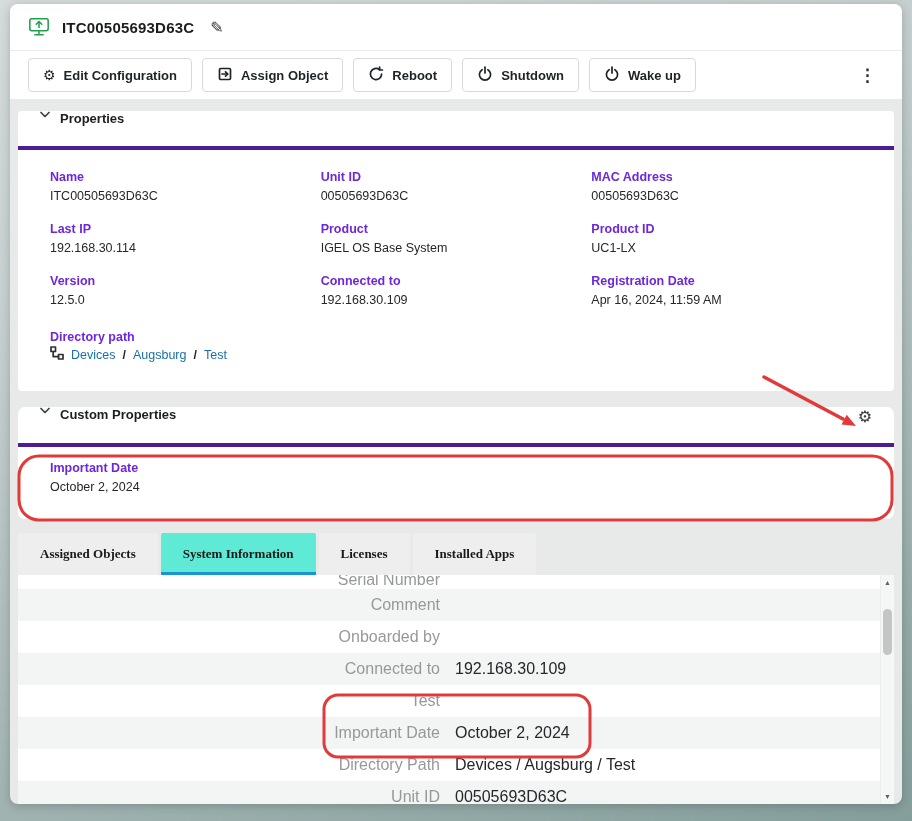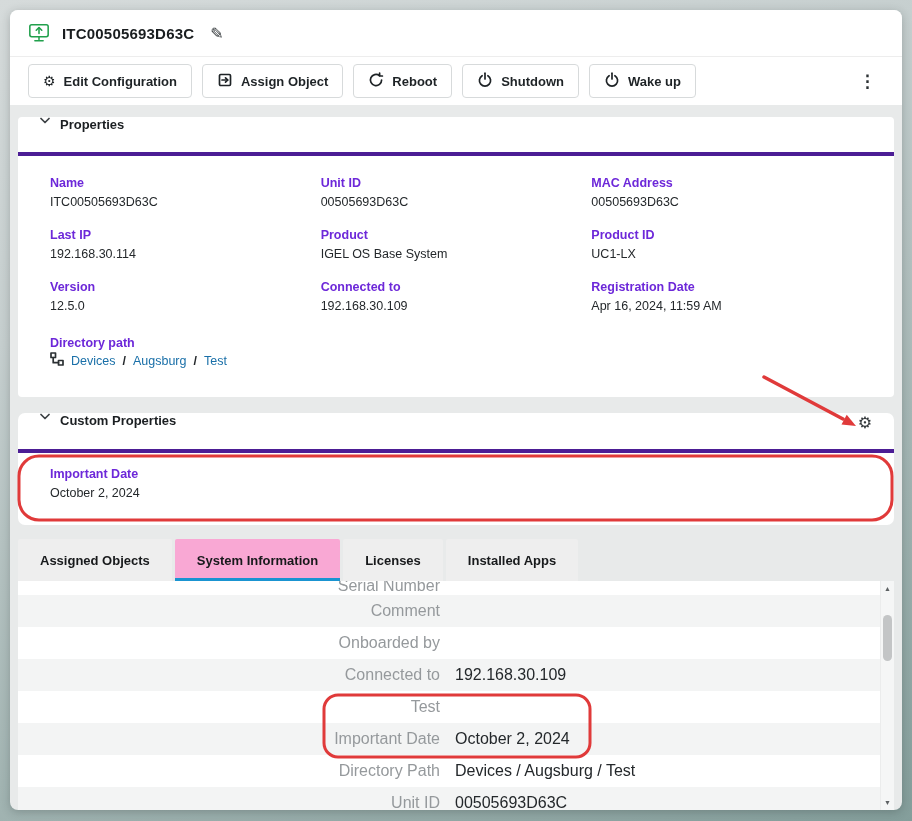--- a/index.html
+++ b/index.html
@@ -1,20 +1,20 @@
 <!DOCTYPE html>
 <html><head>
 <meta charset="utf-8">
 <style>
   * { margin:0; padding:0; box-sizing:border-box; }
   html,body { width:912px; height:821px; overflow:hidden;
     font-family:"Liberation Sans","DejaVu Sans",sans-serif; }
   body { background:linear-gradient(160deg,#d6dbdb 0%,#c6cfcf 30%,#a3b5b3 68%,#849e9b 100%); position:relative; }
 
-  .card { position:absolute; left:10px; top:10px; width:892px; height:800px;
+  .card { position:absolute; left:10px; top:4px; width:892px; height:800px;
     background:#e8eaea; border-radius:8px; overflow:hidden; display:flex; flex-direction:column;
     box-shadow:0 2px 10px rgba(30,40,40,.25); }
 
   
   .hdr { background:#fff; height:47px; flex:0 0 47px; display:flex; align-items:center;
     padding:0 18px; border-bottom:1px solid #ededed; }
   .dev-ico { display:inline-flex; margin-right:12px; }
   .title { font-size:15px; font-weight:bold; color:#191d1f; letter-spacing:.2px; }
   .pencil { margin-left:16px; font-size:16px; color:#2e3336; cursor:pointer; }
 
@@ -46,24 +46,24 @@
   .f-label { font-size:12.5px; font-weight:bold; color:#6d28d9; line-height:15px; }
   .f-value { font-size:12.5px; color:#24282b; line-height:15px; margin-top:4px; }
   .dir-block { padding:0 32px 26px; }
   .dir-row { display:flex; align-items:center; gap:7px; height:20px; }
   .crumb { font-size:12.5px; color:#196fa8; text-decoration:none; cursor:pointer; }
   .crumb-sep { font-size:12.5px; font-weight:bold; color:#24282b; }
 
   .custom-body { padding:14px 32px 24px; }
 
   
-  .tabs { display:flex; gap:3px; margin:14px 8px 0; height:42px; flex:0 0 42px; }
+  .tabs { display:flex; gap:3px; margin:14px 8px 0; height:42px; flex:0 0 42px;font-family:Liberation Serif, serif; }
   .tab { display:flex; align-items:center; padding:0 22px; background:#eeeeee; font-size:13px;
     font-weight:bold; color:#17191b; cursor:pointer; border-radius:2px 2px 0 0; }
-  .tab.active { background:#f9a8d4; box-shadow:inset 0 -3px 0 #1a94d1; }
+  .tab.active { background:#5eead4; box-shadow:inset 0 -3px 0 #1a94d1; }
 
   
   .table-card { background:#fff; margin:0 8px; flex:1 1 auto; position:relative; overflow:hidden; }
   .t-body { position:absolute; left:0; right:14px; top:0; }
   .t-row { display:flex; align-items:center; height:32px; font-size:16px; background:#fff; }
   .t-row.alt { background:#f3f4f4; }
   .t-row.partial { height:14px; align-items:flex-end; overflow:hidden; }
   .t-row.partial .t-label { line-height:19px; }
   .t-label { flex:0 0 422px; text-align:right; color:#95999c; }
   .t-value { margin-left:15px; color:#24282b; }

